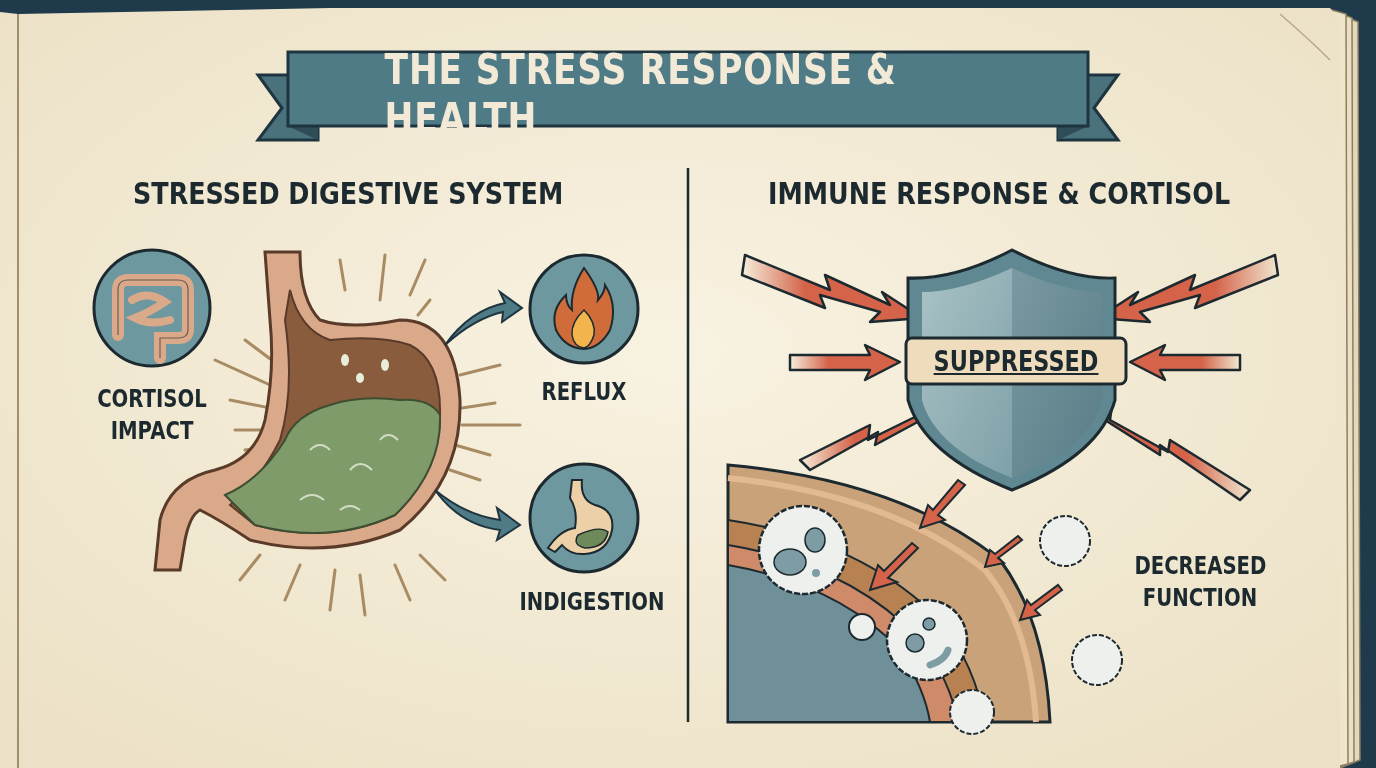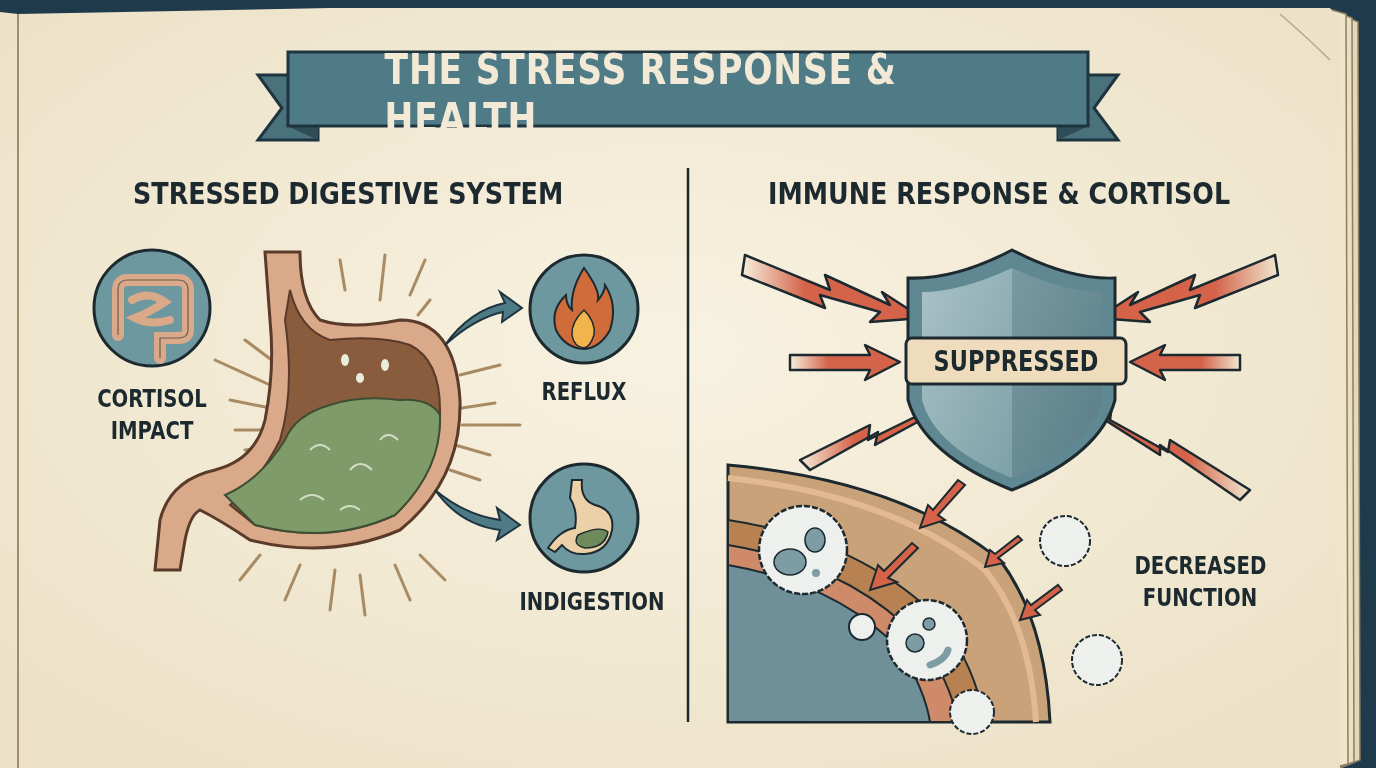--- a/index.html
+++ b/index.html
@@ -1,21 +1,21 @@
 <!DOCTYPE html>
 <html><head>
 <meta charset="utf-8">
 <style>
   html,body{margin:0;padding:0;}
   body{width:1376px;height:768px;background:#1f3a4a;position:relative;overflow:hidden;font-family:"Liberation Sans","DejaVu Sans",sans-serif;}
   .book{position:absolute;left:0;top:0;width:1376px;height:768px;}
   .title-text{position:absolute;left:318px;top:58px;width:740px;height:72px;display:flex;align-items:center;justify-content:center;color:#f2ead6;font-family:"DejaVu Sans",sans-serif;font-weight:bold;font-size:42px;letter-spacing:1px;transform:scaleX(0.82);}
   .section-head{position:absolute;color:#1c2a30;font-family:"DejaVu Sans",sans-serif;font-weight:bold;font-size:31px;white-space:nowrap;transform-origin:left center;transform:scaleX(0.82);}
   .label{position:absolute;color:#1c2a30;font-family:"DejaVu Sans",sans-serif;font-weight:bold;font-size:24px;line-height:32px;text-align:center;white-space:nowrap;transform:scaleX(0.82);}
-  .supp{position:absolute;left:906px;top:338px;width:220px;height:46px;display:flex;align-items:center;justify-content:center;color:#1c2a30;font-family:"DejaVu Sans",sans-serif;font-weight:bold;font-size:28px;}
+  .supp{position:absolute;left:906px;top:338px;width:220px;height:46px;display:flex;align-items:center;justify-content:center;color:#1c2a30;font-family:"DejaVu Sans",sans-serif;font-weight:bold;font-size:28px;text-decoration:underline;}
   .supp span{display:inline-block;transform:scaleX(0.8);}
 </style>
 </head>
 <body>
 
 <svg class="book" width="1376" height="768" viewBox="0 0 1376 768">
   <defs>
     <radialGradient id="paperG" cx="50%" cy="45%" r="70%">
       <stop offset="0%" stop-color="#f8f2e1"></stop>
       <stop offset="100%" stop-color="#ece1c6"></stop>

